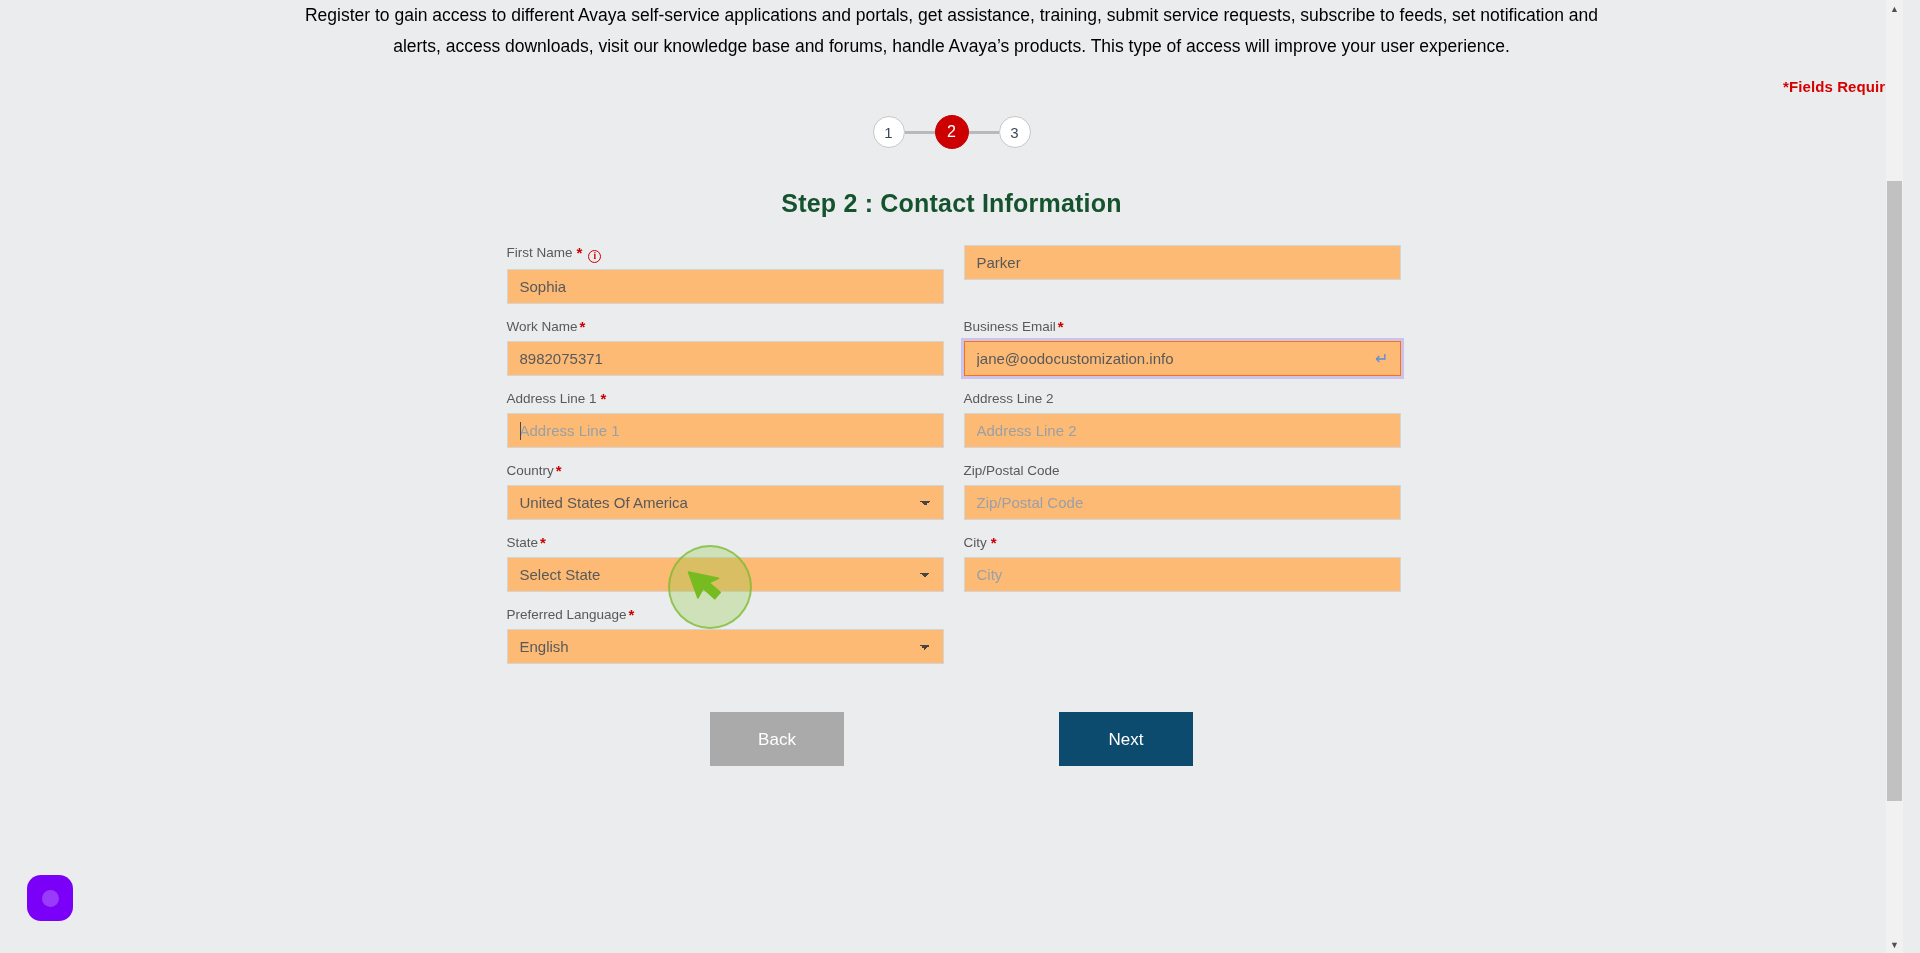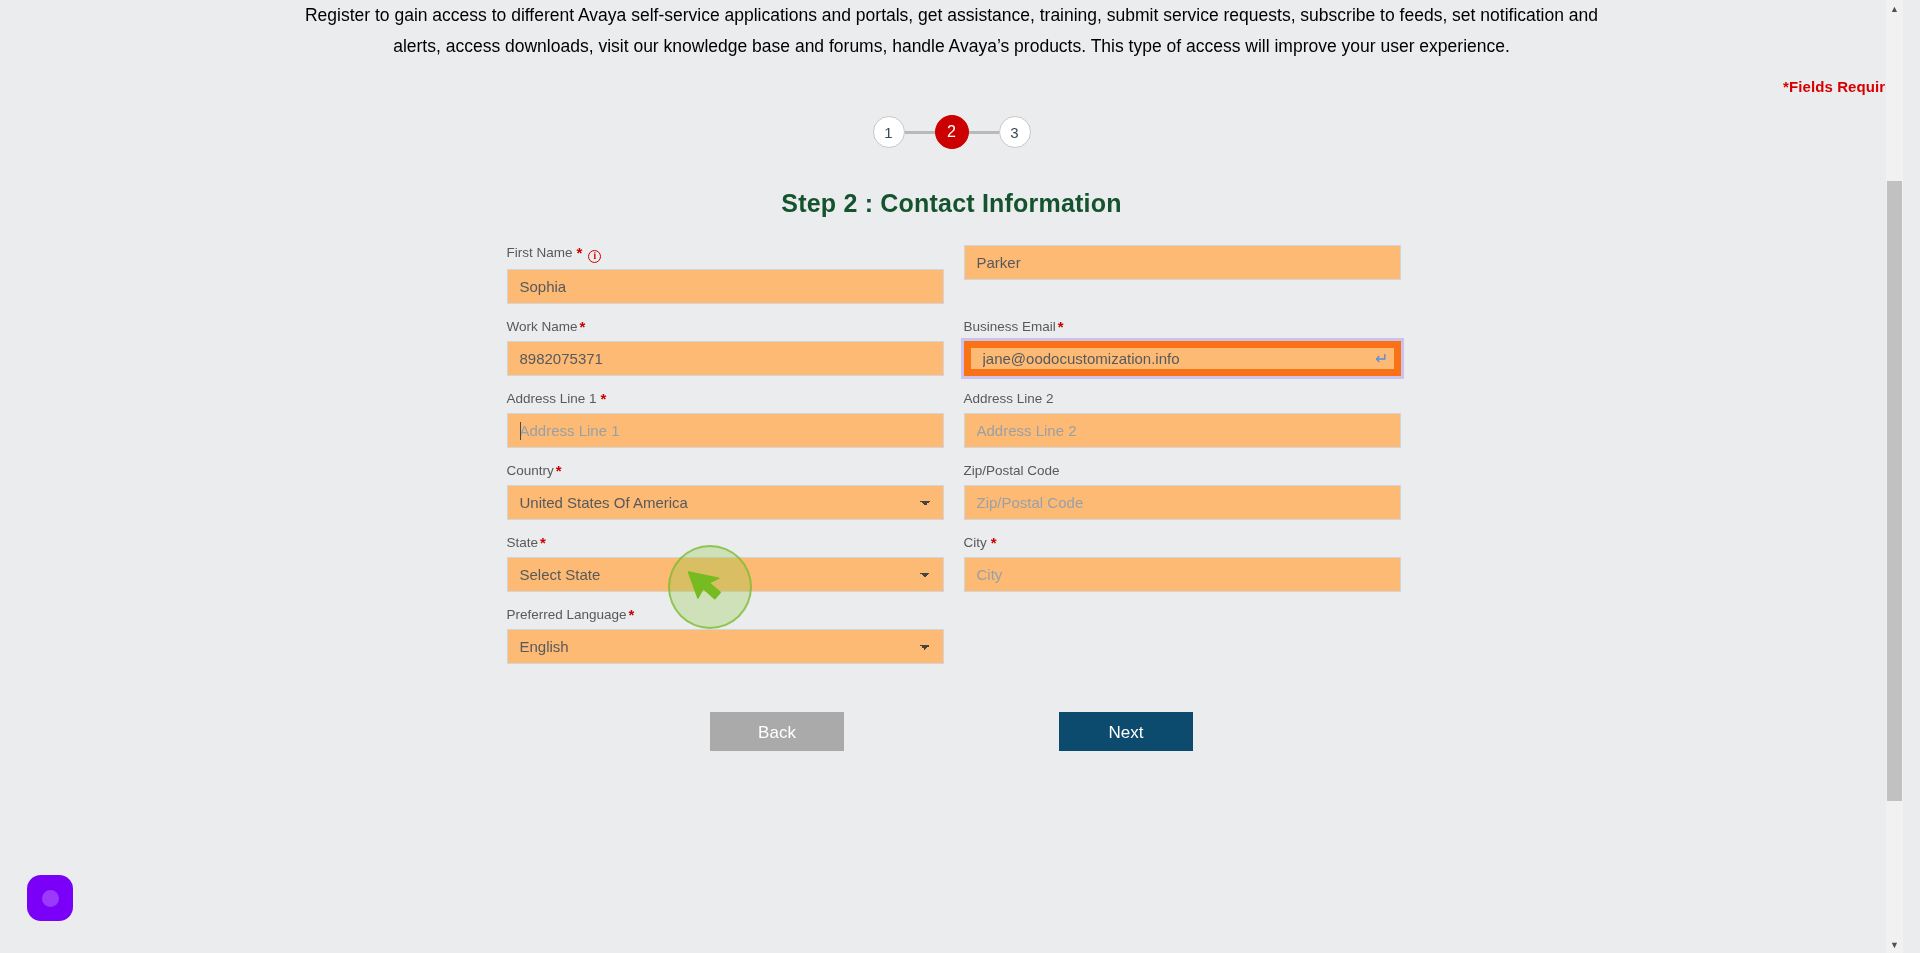--- a/index.html
+++ b/index.html
@@ -164,21 +164,21 @@
       calc(100% - 18px) 15px,
       calc(100% - 13px) 15px;
     background-size: 5px 5px, 5px 5px;
     background-repeat: no-repeat;
     cursor: pointer;
   }
 
   
   .focus-wrap { position: relative; }
   input.ctrl.focused {
-    border: 7px solid #f97316;
+    border: 1px solid #f97316;
     box-shadow: 0 0 0 3px #cdc2eb;
   }
   .enter-glyph {
     position: absolute;
     right: 12px;
     top: 50%;
     transform: translateY(-50%);
     color: #5b8ddb;
     font-size: 16px;
     line-height: 1;
@@ -215,21 +215,21 @@
 
   
   .btn-row {
     display: flex;
     justify-content: center;
     gap: 215px;
     margin-top: 48px;
   }
   .btn {
     width: 134px;
-    height: 39px;
+    height: 54px;
     border: none;
     font-size: 17px;
     color: #ffffff;
     font-family: "Liberation Sans", sans-serif;
     cursor: pointer;
     line-height: 41px;
     text-align: center;
   }
   .btn-back { background: #aaaaaa; }
   .btn-next { background: #0c4a6e; }

